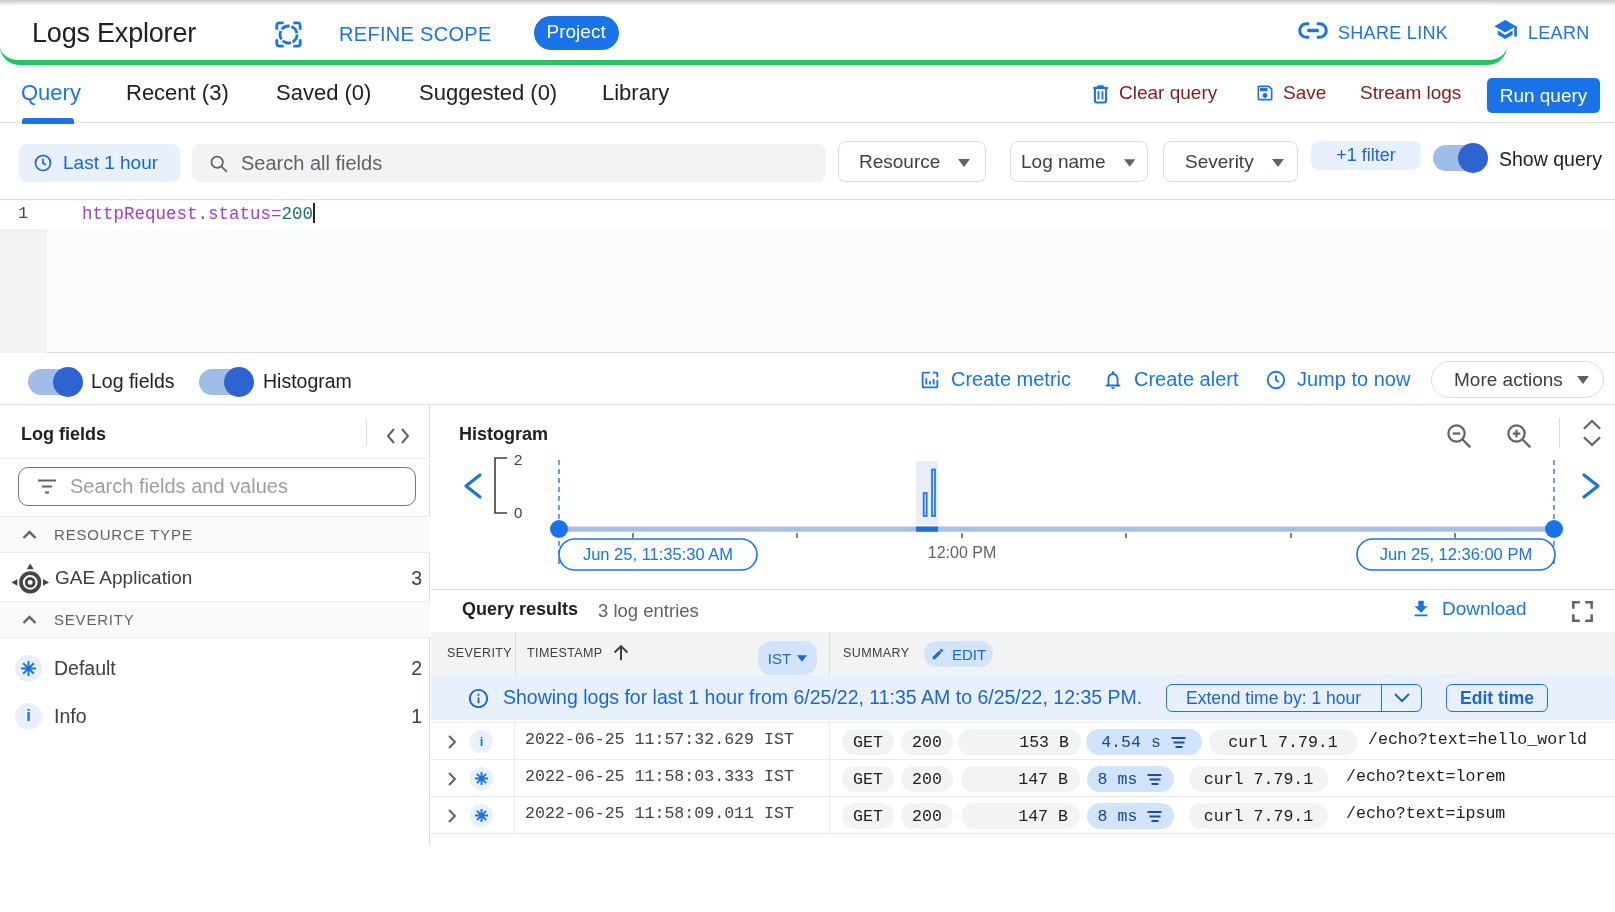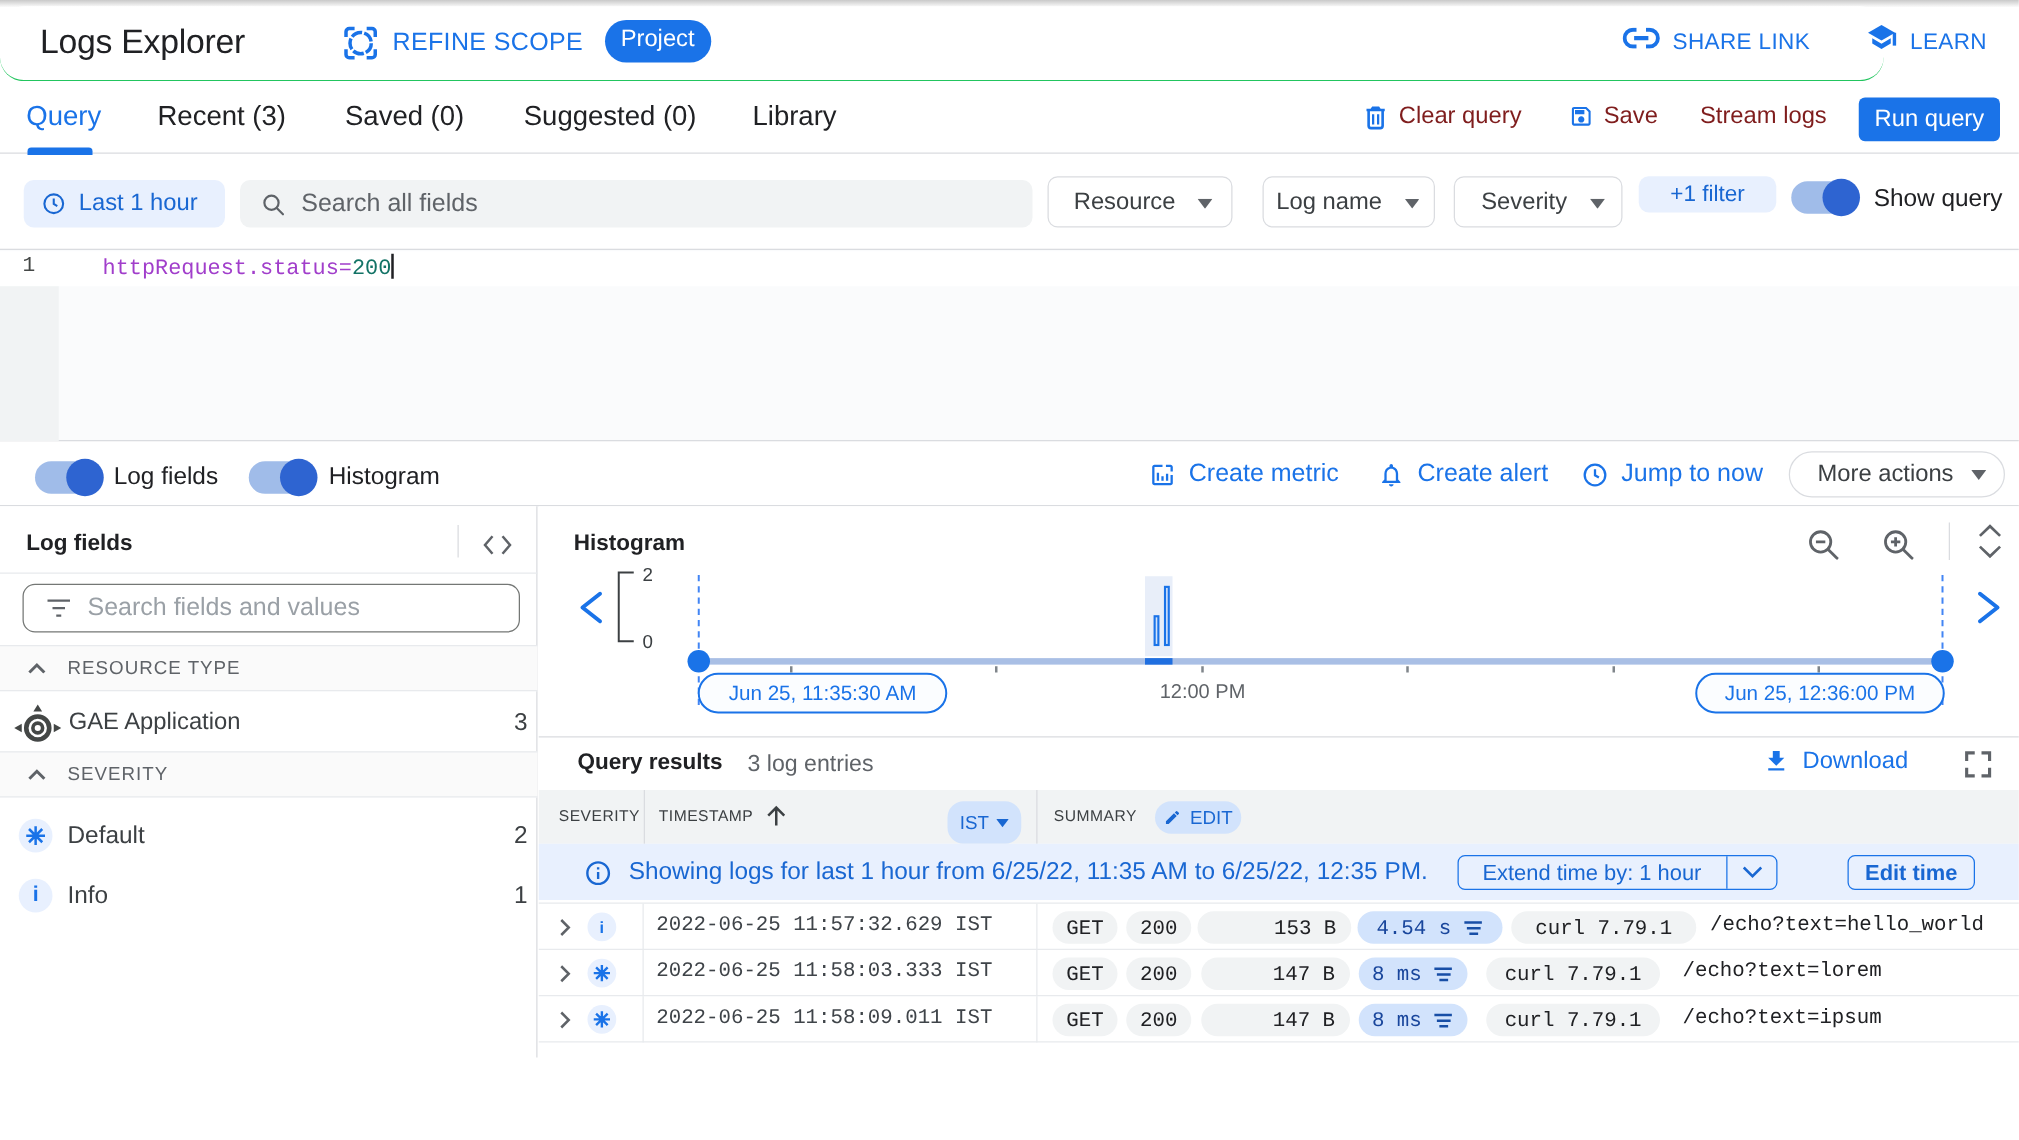--- a/index.html
+++ b/index.html
@@ -7,23 +7,23 @@
   font-family:"Liberation Sans", sans-serif; color:#3c4043; }
 .mono { font-family:"Liberation Mono", monospace; }
 svg { display:block; }
 
 
 #topshade { position:absolute; left:0; top:0; width:1615px; height:6px;
   background:linear-gradient(#c9c9c9, #ffffff); }
 
 
 #appbar { position:absolute; left:0; top:5px; width:1507px; height:60px; background:#fff;
-  border-bottom:1px solid #22c55e;border-radius:19px; }
+  border-bottom:5px solid #22c55e;border-radius:19px; }
 #appbar h1 { position:absolute; left:32px; top:13px; font-size:27px; font-weight:400; color:#202124; letter-spacing:-0.2px; }
-#refine { position:absolute; left:274px; top:14px; display:flex; align-items:center; color:#1a73e8; }
+#refine { position:absolute; left:274px; top:14px; display:flex; align-items:center; color:#1a73e8;gap:25px; }
 #refine .txt { font-size:20px; font-weight:500; letter-spacing:0.3px; margin-left:11px; }
 #refine .pill { margin-left:17px; background:#1a73e8; color:#fff; font-size:19px;
   border-radius:17px; padding:5px 13px 7px; font-weight:500; margin-top:-3px; }
 .appright { position:absolute; top:18px; display:flex; align-items:center; color:#1a73e8;
   font-size:18px; font-weight:500; letter-spacing:0.3px; }
 .appright svg { margin-right:10px; margin-top:-7px; }
 #sharelink { left:1298px; }
 #learn { left:1493px; }
 
 
@@ -167,21 +167,21 @@
   color:#1967d2; font-size:18px; }
 #infobar .ic { position:absolute; left:36px; top:12px; }
 #infobar .msg { position:absolute; left:72px; top:11px; font-size:19.5px; }
 #extbtn { position:absolute; left:735px; top:9px; width:256px; height:28px; border:1px solid #1a73e8;
   border-radius:6px; font-size:17.5px; display:flex; align-items:center; }
 #extbtn .lbl { margin-left:19px; }
 #extbtn .sep { position:absolute; left:214px; top:0; width:1px; height:26px; background:#1a73e8; }
 #extbtn .car { position:absolute; left:227px; top:8px; }
 #edittime { position:absolute; left:1015px; top:9px; width:102px; height:28px; border:1px solid #1a73e8;
   border-radius:6px; font-size:17.5px; font-weight:700; display:flex; align-items:center;
-  justify-content:center;margin-left:32px; }
+  justify-content:center; }
 .logrow { position:absolute; left:0; width:1184px; height:37px; border-top:1px solid #e8eaed;
   font-family:"Liberation Mono", monospace; font-size:16.6px; color:#202124; }
 #lr1 { top:132px; }
 #lr2 { top:169px; }
 #lr3 { top:206px; }
 #lrborder { position:absolute; left:0; top:243px; width:1184px; height:0;
   border-top:1px solid #e8eaed; }
 .logrow .chev { position:absolute; left:15px; top:11px; }
 .logrow .sev { position:absolute; left:39px; top:7px; width:23px; height:23px; border-radius:50%;
   background:#e8f0fe; color:#1a73e8; display:flex; align-items:center; justify-content:center;

